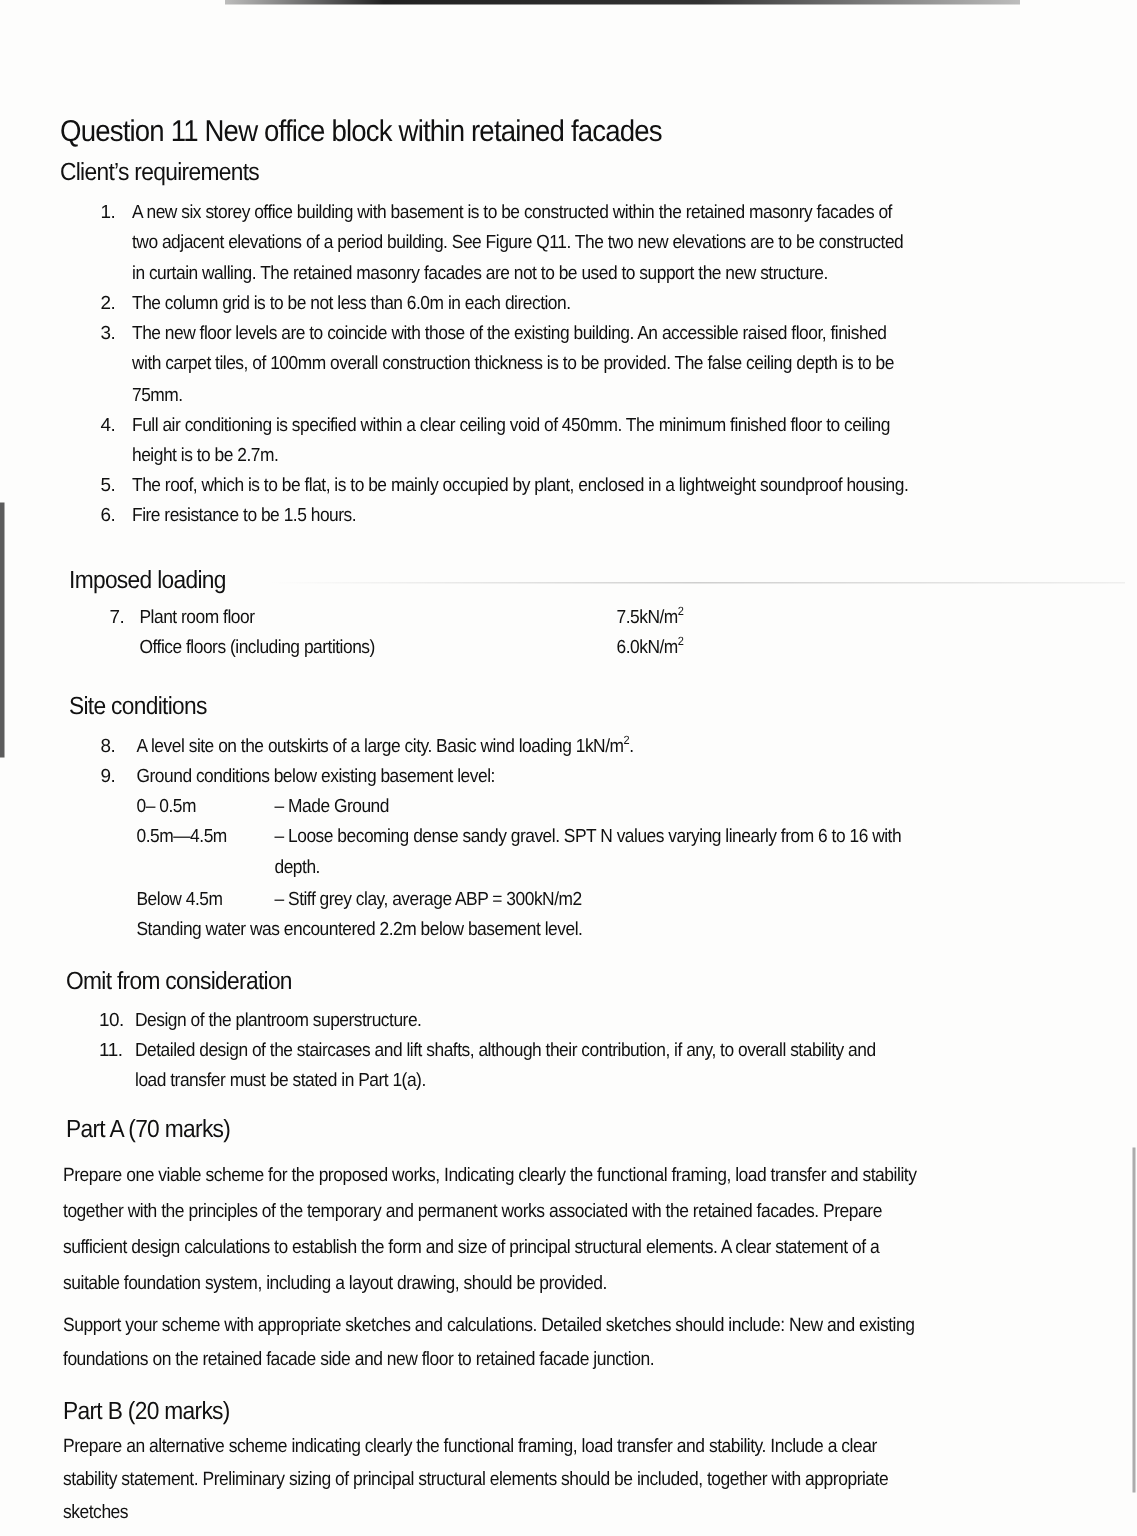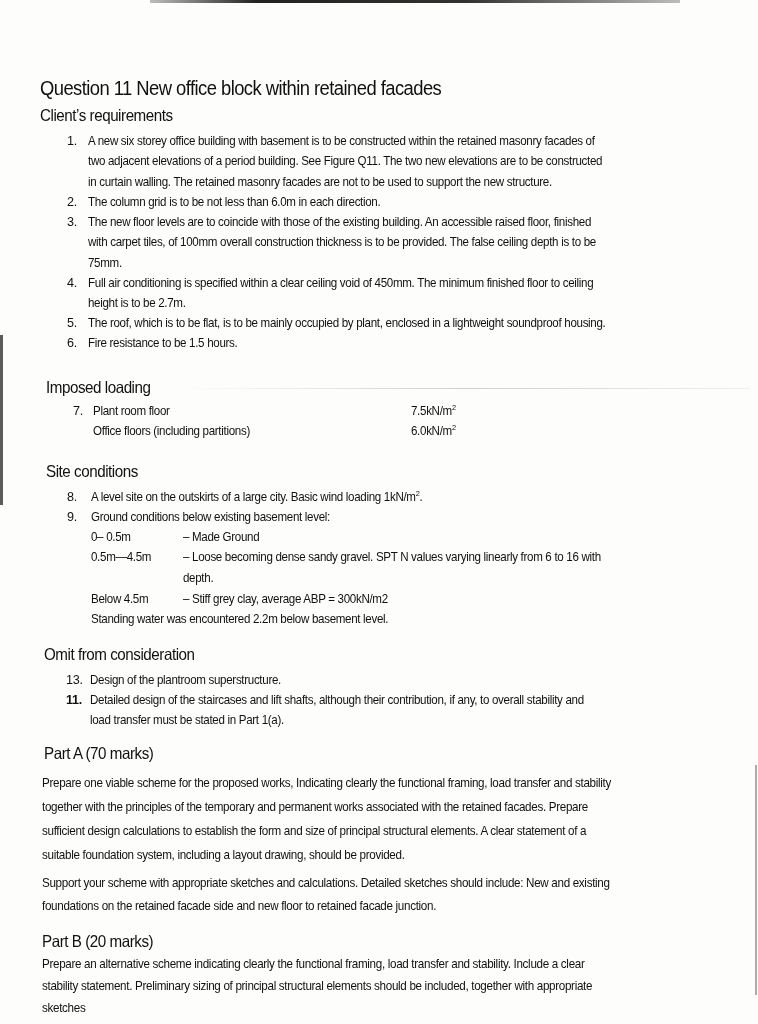--- a/index.html
+++ b/index.html
@@ -185,25 +185,25 @@
         </div>
       </div>
       <span class="item-text" style="left:91px; top:609px;">Standing water was encountered 2.2m below basement level.</span>
     </div>
   </div>
 
   <div class="abs h2" style="left:44px; top:645px;">Omit from consideration</div>
 
   <div>
     <div>
-      <span class="num" style="left:66px; top:670px;">13.</span>
+      <span class="num" style="left:66px; top:670px;">10.</span>
       <span class="item-text" style="left:90px; top:670px;">Design of the plantroom superstructure.</span>
     </div>
     <div>
-      <span class="num" style="left:66px; top:690px;font-weight:bold;">11.</span>
+      <span class="num" style="left:66px; top:690px;">11.</span>
       <span class="item-text" style="left:90px; top:690px;">Detailed design of the staircases and lift shafts, although their contribution, if any, to overall stability and</span>
       <span class="item-text" style="left:90px; top:710px;">load transfer must be stated in Part 1(a).</span>
     </div>
   </div>
 
   <div class="abs h2" style="left:44px; top:744px;">Part A (70 marks)</div>
 
   <div>
     <span class="para" style="left:42px; top:771px;">Prepare one viable scheme for the proposed works, Indicating clearly the functional framing, load transfer and stability</span>
     <span class="para" style="left:42px; top:795px;">together with the principles of the temporary and permanent works associated with the retained facades. Prepare</span>

